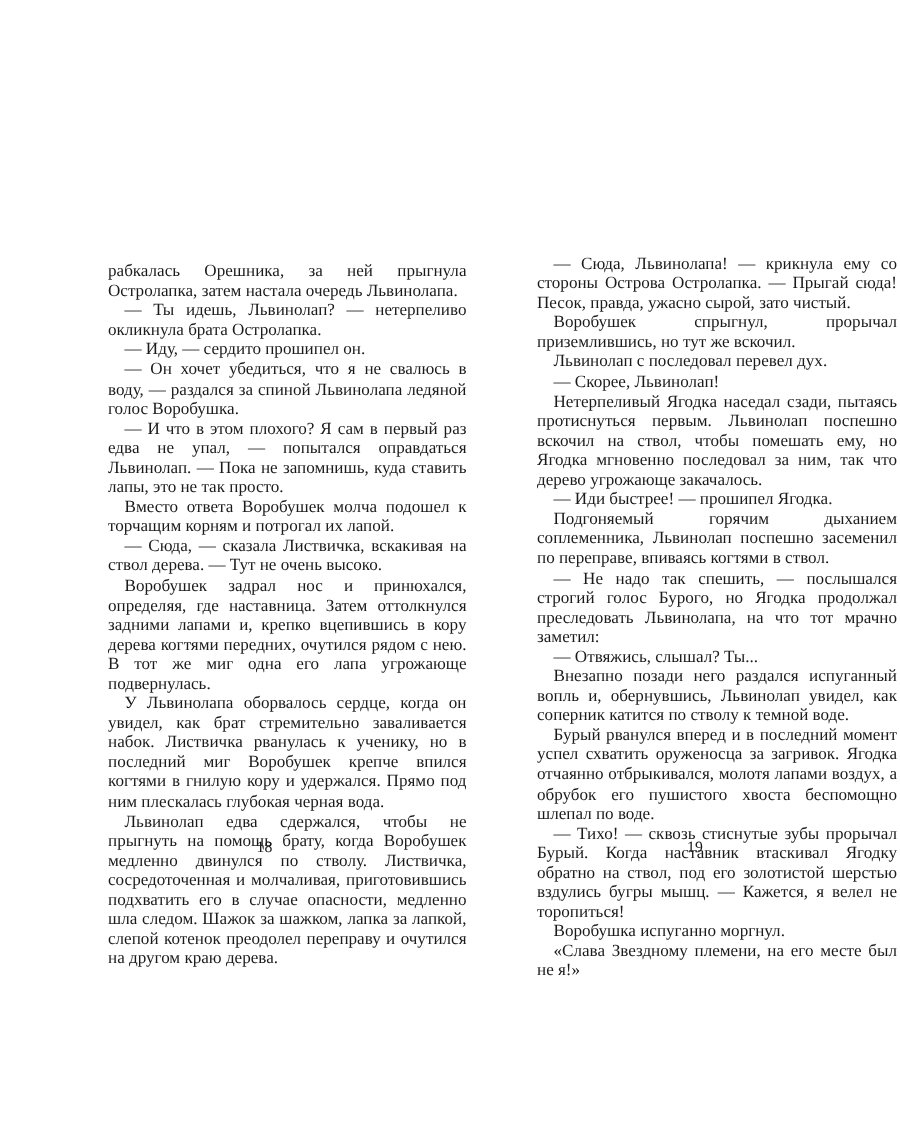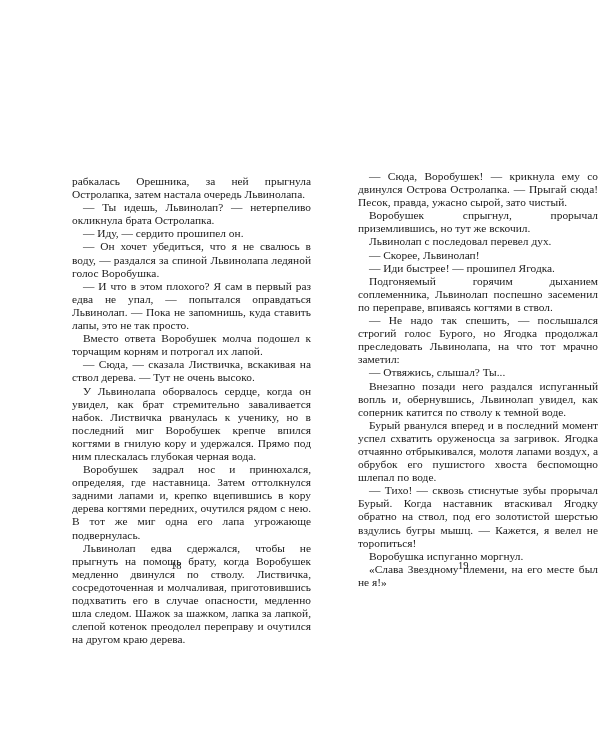--- a/index.html
+++ b/index.html
@@ -22,33 +22,34 @@
 
 <div class="page page-left">
   <div class="text-col">
     <p class="para noindent">рабкалась Орешника, за ней прыгнула Остролапка, затем настала очередь Львинолапа.</p>
     <p class="para">— Ты идешь, Львинолап? — нетерпеливо окликнула брата Остролапка.</p>
     <p class="para">— Иду, — сердито прошипел он.</p>
     <p class="para">— Он хочет убедиться, что я не свалюсь в воду, — раздался за спиной Львинолапа ледяной голос Воробушка.</p>
     <p class="para">— И что в этом плохого? Я сам в первый раз едва не упал, — попытался оправдаться Львинолап. — Пока не запомнишь, куда ставить лапы, это не так просто.</p>
     <p class="para">Вместо ответа Воробушек молча подошел к торчащим корням и потрогал их лапой.</p>
     <p class="para">— Сюда, — сказала Листвичка, вскакивая на ствол дерева. — Тут не очень высоко.</p>
+    <p class="para">Воробушек задрал нос и принюхался, определяя, где наставница. Затем оттолкнулся задними лапами и, крепко вцепившись в кору дерева когтями передних, очутился рядом с нею. В тот же миг одна его лапа угрожающе подвернулась.</p>
     <p class="para">У Львинолапа оборвалось сердце, когда он увидел, как брат стремительно заваливается набок. Листвичка рванулась к ученику, но в последний миг Воробушек крепче впился когтями в гнилую кору и удержался. Прямо под ним плескалась глубокая черная вода.</p>
-    <p class="para">Воробушек задрал нос и принюхался, определяя, где наставница. Затем оттолкнулся задними лапами и, крепко вцепившись в кору дерева когтями передних, очутился рядом с нею. В тот же миг одна его лапа угрожающе подвернулась.</p>
     <p class="para">Львинолап едва сдержался, чтобы не прыгнуть на помощь брату, когда Воробушек медленно двинулся по стволу. Листвичка, сосредоточенная и молчаливая, приготовившись подхватить его в случае опасности, медленно шла следом. Шажок за шажком, лапка за лапкой, слепой котенок преодолел переправу и очутился на другом краю дерева.</p>
   </div>
   <div class="folio">18</div>
 </div>
 
 <div class="page page-right">
   <div class="text-col">
-    <p class="para">— Сюда, Воробушек! — крикнула ему со двинулся Острова Остролапка. — Прыгай сюда! Песок, правда, ужасно сырой, зато чистый.</p>
+    <p class="para">— Сюда, Львинолапа! — крикнула ему со стороны Острова Остролапка. — Прыгай сюда! Песок, правда, ужасно сырой, зато чистый.</p>
     <p class="para">Воробушек спрыгнул, прорычал приземлившись, но тут же вскочил.</p>
     <p class="para">Львинолап с последовал перевел дух.</p>
     <p class="para">— Скорее, Львинолап!</p>
+    <p class="para">Нетерпеливый Ягодка наседал сзади, пытаясь протиснуться первым. Львинолап поспешно вскочил на ствол, чтобы помешать ему, но Ягодка мгновенно последовал за ним, так что дерево угрожающе закачалось.</p>
     <p class="para">— Иди быстрее! — прошипел Ягодка.</p>
     <p class="para">Подгоняемый горячим дыханием соплеменника, Львинолап поспешно засеменил по переправе, впиваясь когтями в ствол.</p>
     <p class="para">— Не надо так спешить, — послышался строгий голос Бурого, но Ягодка продолжал преследовать Львинолапа, на что тот мрачно заметил:</p>
     <p class="para">— Отвяжись, слышал? Ты...</p>
     <p class="para">Внезапно позади него раздался испуганный вопль и, обернувшись, Львинолап увидел, как соперник катится по стволу к темной воде.</p>
     <p class="para">Бурый рванулся вперед и в последний момент успел схватить оруженосца за загривок. Ягодка отчаянно отбрыкивался, молотя лапами воздух, а обрубок его пушистого хвоста беспомощно шлепал по воде.</p>
     <p class="para">— Тихо! — сквозь стиснутые зубы прорычал Бурый. Когда наставник втаскивал Ягодку обратно на ствол, под его золотистой шерстью вздулись бугры мышц. — Кажется, я велел не торопиться!</p>
     <p class="para">Воробушка испуганно моргнул.</p>
     <p class="para">«Слава Звездному племени, на его месте был не я!»</p>
   </div>

